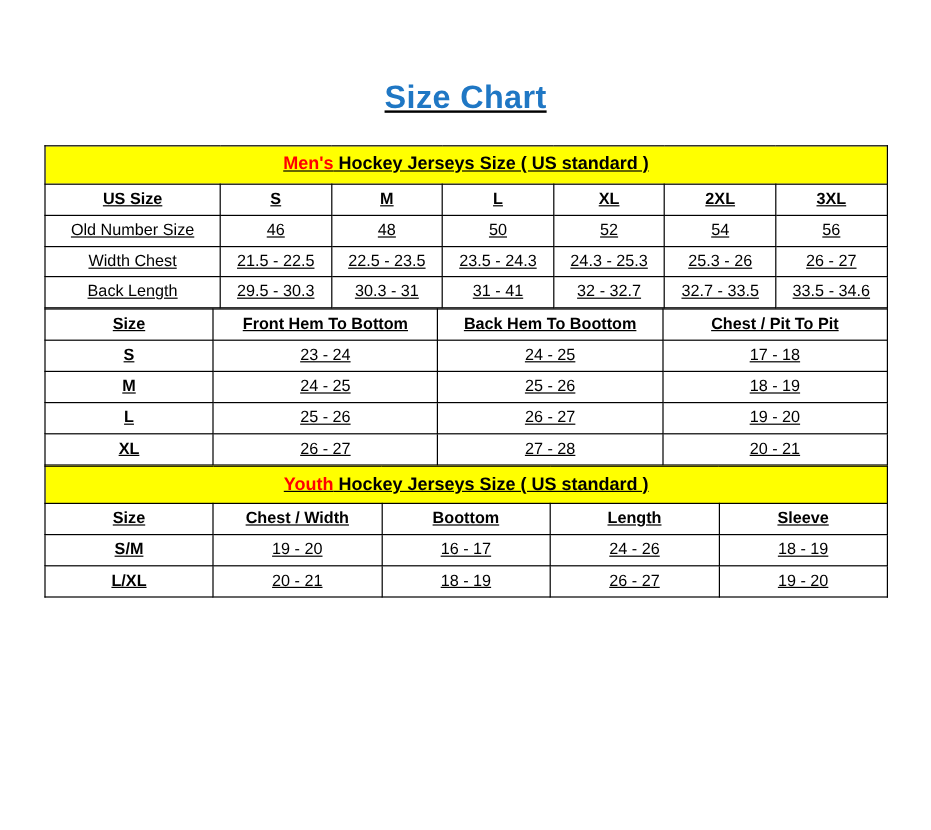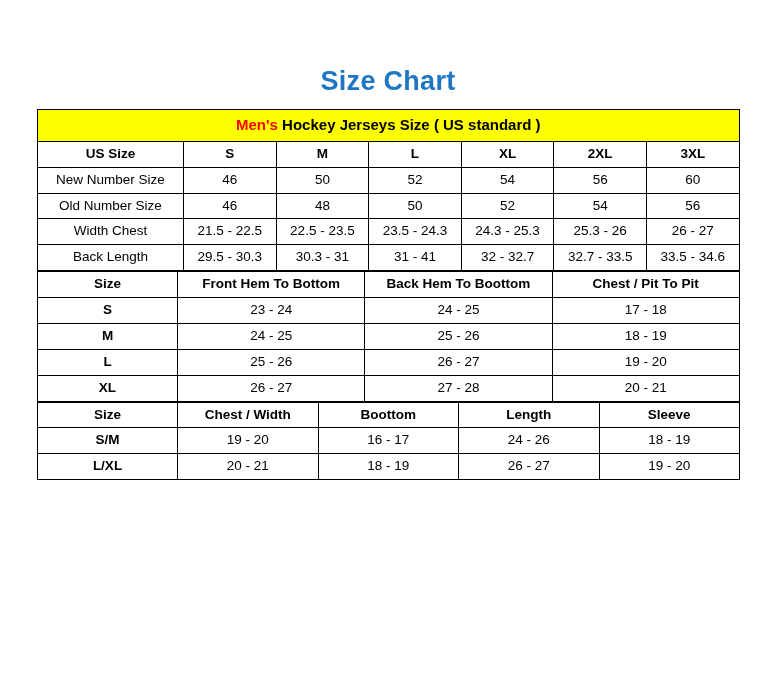--- a/index.html
+++ b/index.html
@@ -12,31 +12,32 @@
     height: 692px;
     font-family: "Liberation Sans", sans-serif;
     color: #000000;
     overflow: hidden;
   }
   .page {
     position: relative;
     width: 776px;
     height: 516px;
     box-sizing: border-box;
+    text-decoration: underline;
   }
   .title {
     text-align: center;
     color: #1f77c4;
     font-size: 27px;
     font-weight: bold;
     padding-top: 66px;
     letter-spacing: 0.3px;
   }
   .tables-wrap {
-    margin: 12px 37px 0 37px;
+    margin: 24px 37px 0 37px;
     width: 702px;
   }
   table {
     border-collapse: collapse;
     width: 100%;
     table-layout: fixed;
   }
   td, th {
     border: 1px solid #000000;
     font-size: 13.5px;
@@ -94,29 +95,20 @@
           <td colspan="7"><span class="accent">Men's</span><span> Hockey Jerseys Size ( US standard )</span></td>
         </tr>
         <tr class="hdr">
           <td>US Size</td>
           <td>S</td>
           <td>M</td>
           <td>L</td>
           <td>XL</td>
           <td>2XL</td>
           <td>3XL</td>
-        </tr>
-        <tr>
-          <td class="rowlabel">New Number Size</td>
-          <td>46</td>
-          <td>50</td>
-          <td>52</td>
-          <td>54</td>
-          <td>56</td>
-          <td>60</td>
         </tr>
         <tr>
           <td class="rowlabel">Old Number Size</td>
           <td>46</td>
           <td>48</td>
           <td>50</td>
           <td>52</td>
           <td>54</td>
           <td>56</td>
         </tr>
@@ -184,20 +176,23 @@
 
     <table>
       <colgroup>
         <col class="yt-col0">
           <col class="yt-col">
           <col class="yt-col">
           <col class="yt-col">
           <col class="yt-col">
       </colgroup>
       <tbody>
+        <tr class="banner">
+          <td colspan="5"><span class="accent">Youth</span><span> Hockey Jerseys Size ( US standard )</span></td>
+        </tr>
         <tr class="hdr">
           <td>Size</td>
           <td>Chest / Width</td>
           <td>Boottom</td>
           <td>Length</td>
           <td>Sleeve</td>
         </tr>
         <tr>
           <td class="bold">S/M</td>
           <td>19 - 20</td>

